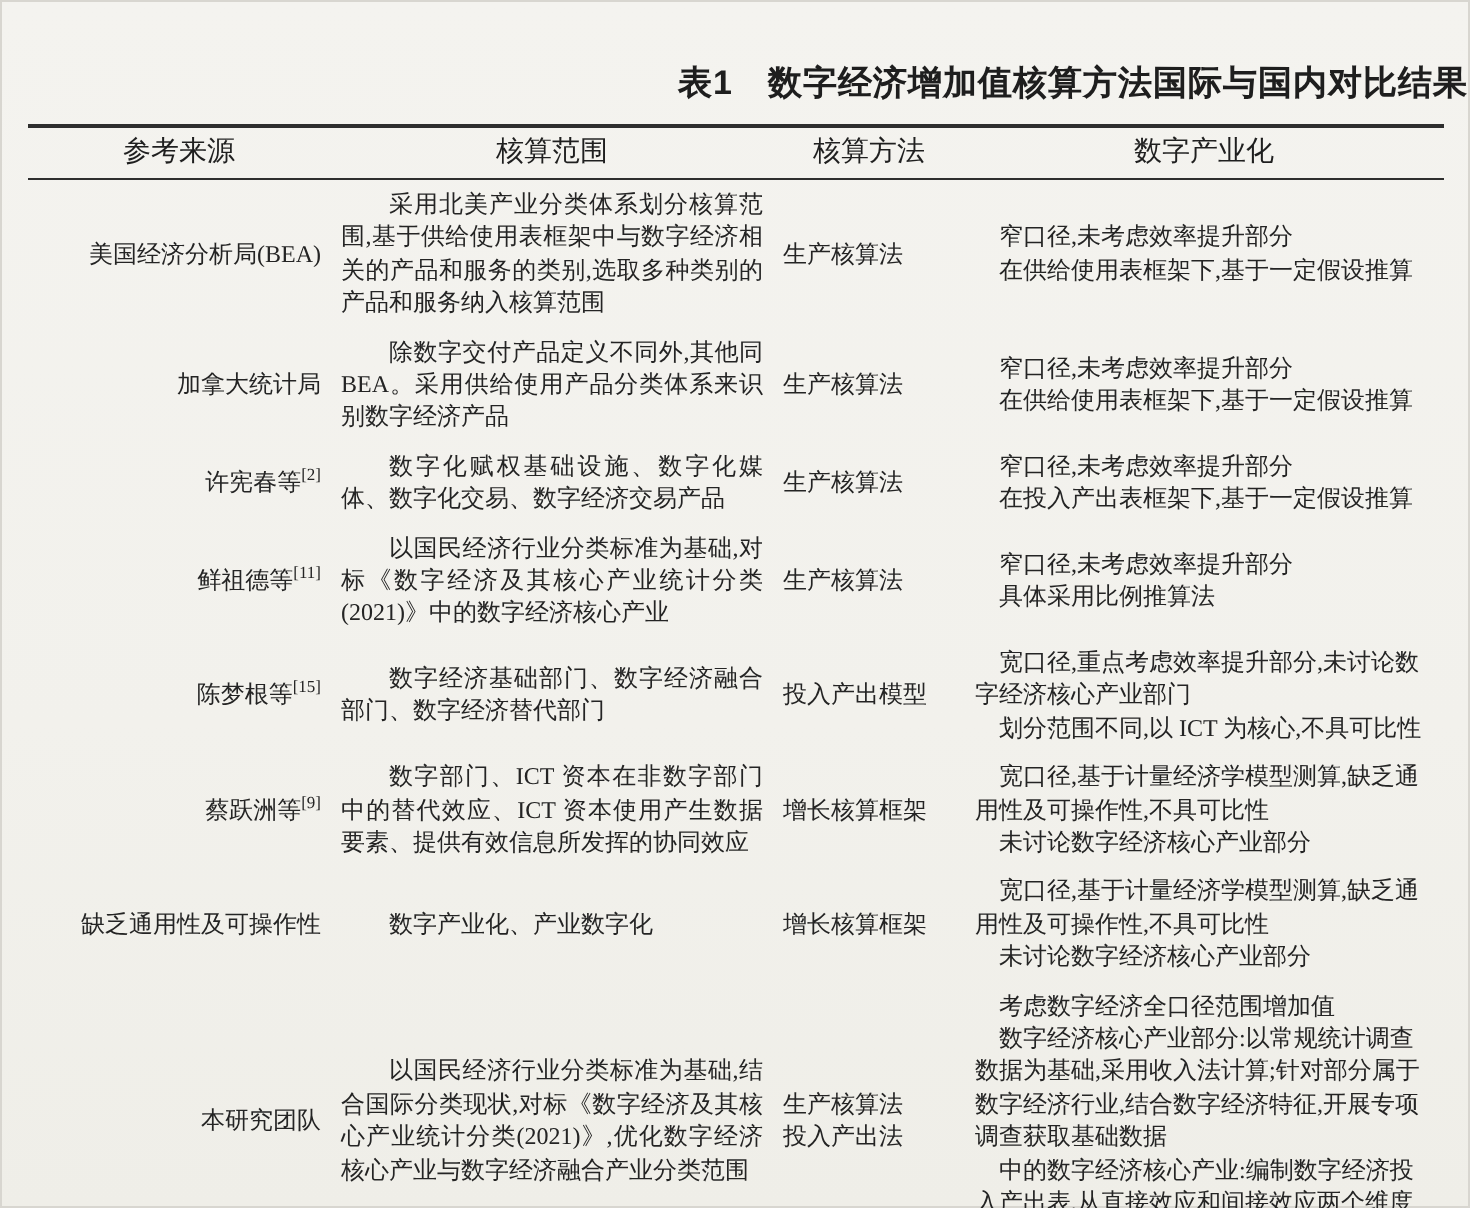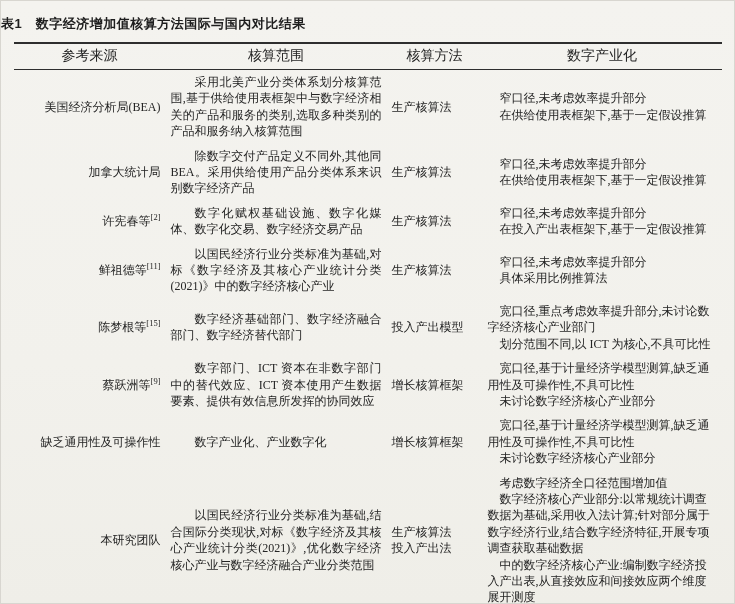--- a/index.html
+++ b/index.html
@@ -11,27 +11,27 @@
     position:relative;
     overflow:hidden;
   }
   .sheet{
     position:absolute;inset:0;
     background:linear-gradient(180deg,#f4f3ef 0%,#f2f1ec 60%,#efeee8 100%);
     border:1px solid #d8d6d0;
     box-sizing:border-box;
   }
   .table-title{
-    text-align:left;
+    text-align:right;
     font-family:"Liberation Sans", sans-serif;
     font-weight:bold;
-    font-size:13px;
+    font-size:17px;
     letter-spacing:.5px;
     color:#1e1e1e;
-    padding-top:14px;
+    padding-top:29px;
     margin:0 0 9px 0;
   }
   table.cmp{
     width:708px;
     margin:0 auto;
     border-collapse:collapse;
     table-layout:fixed;
     font-size:12px;
     color:#242424;
     border-top:2px solid #2e2e2e;

